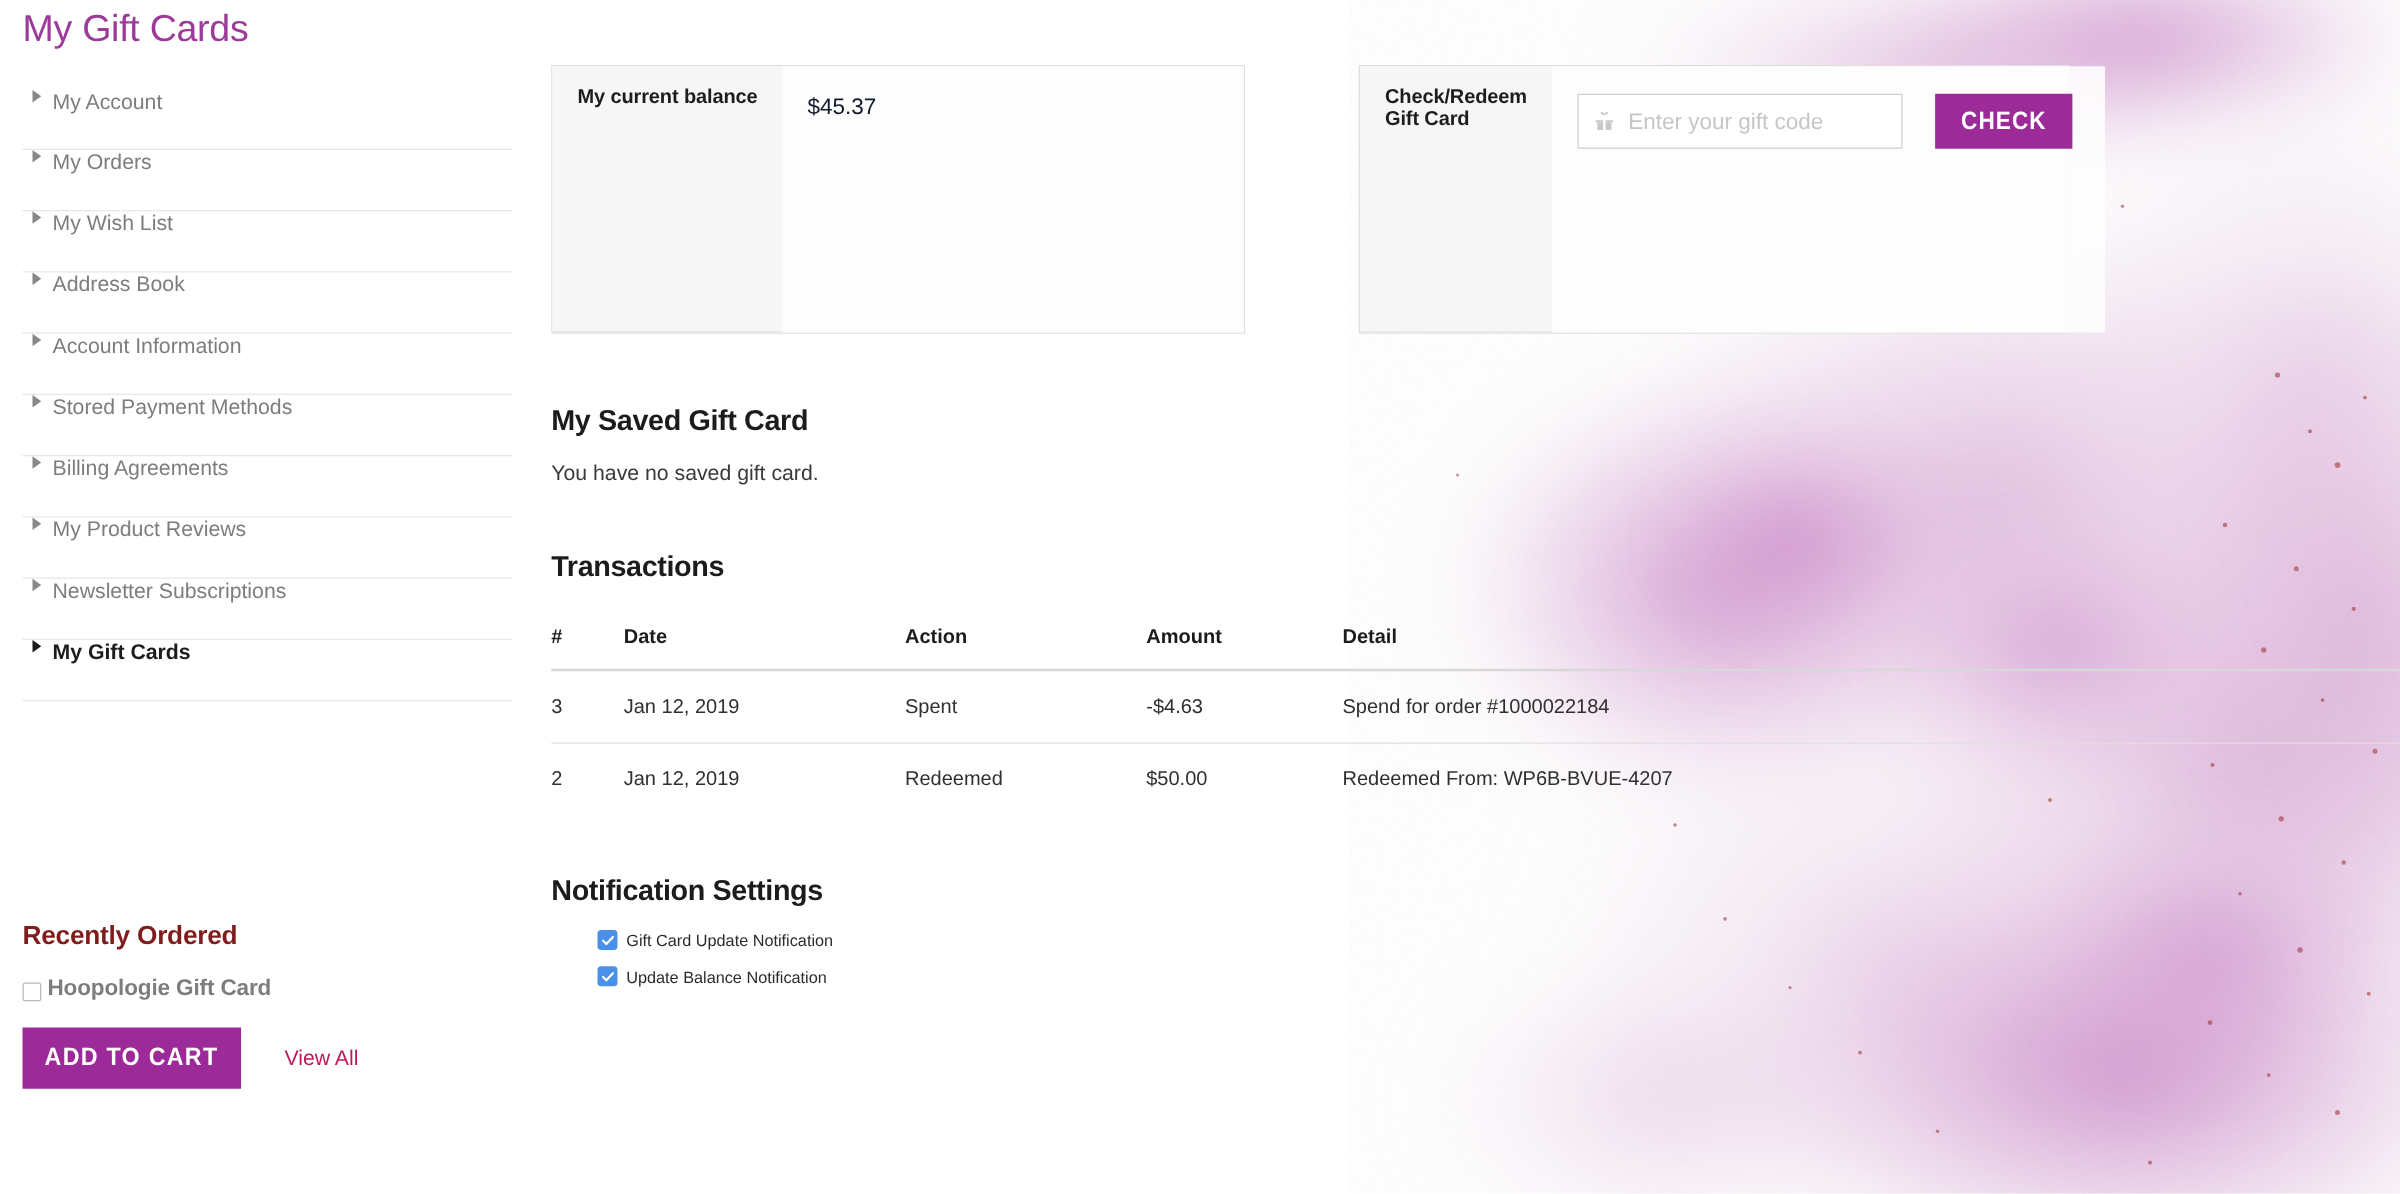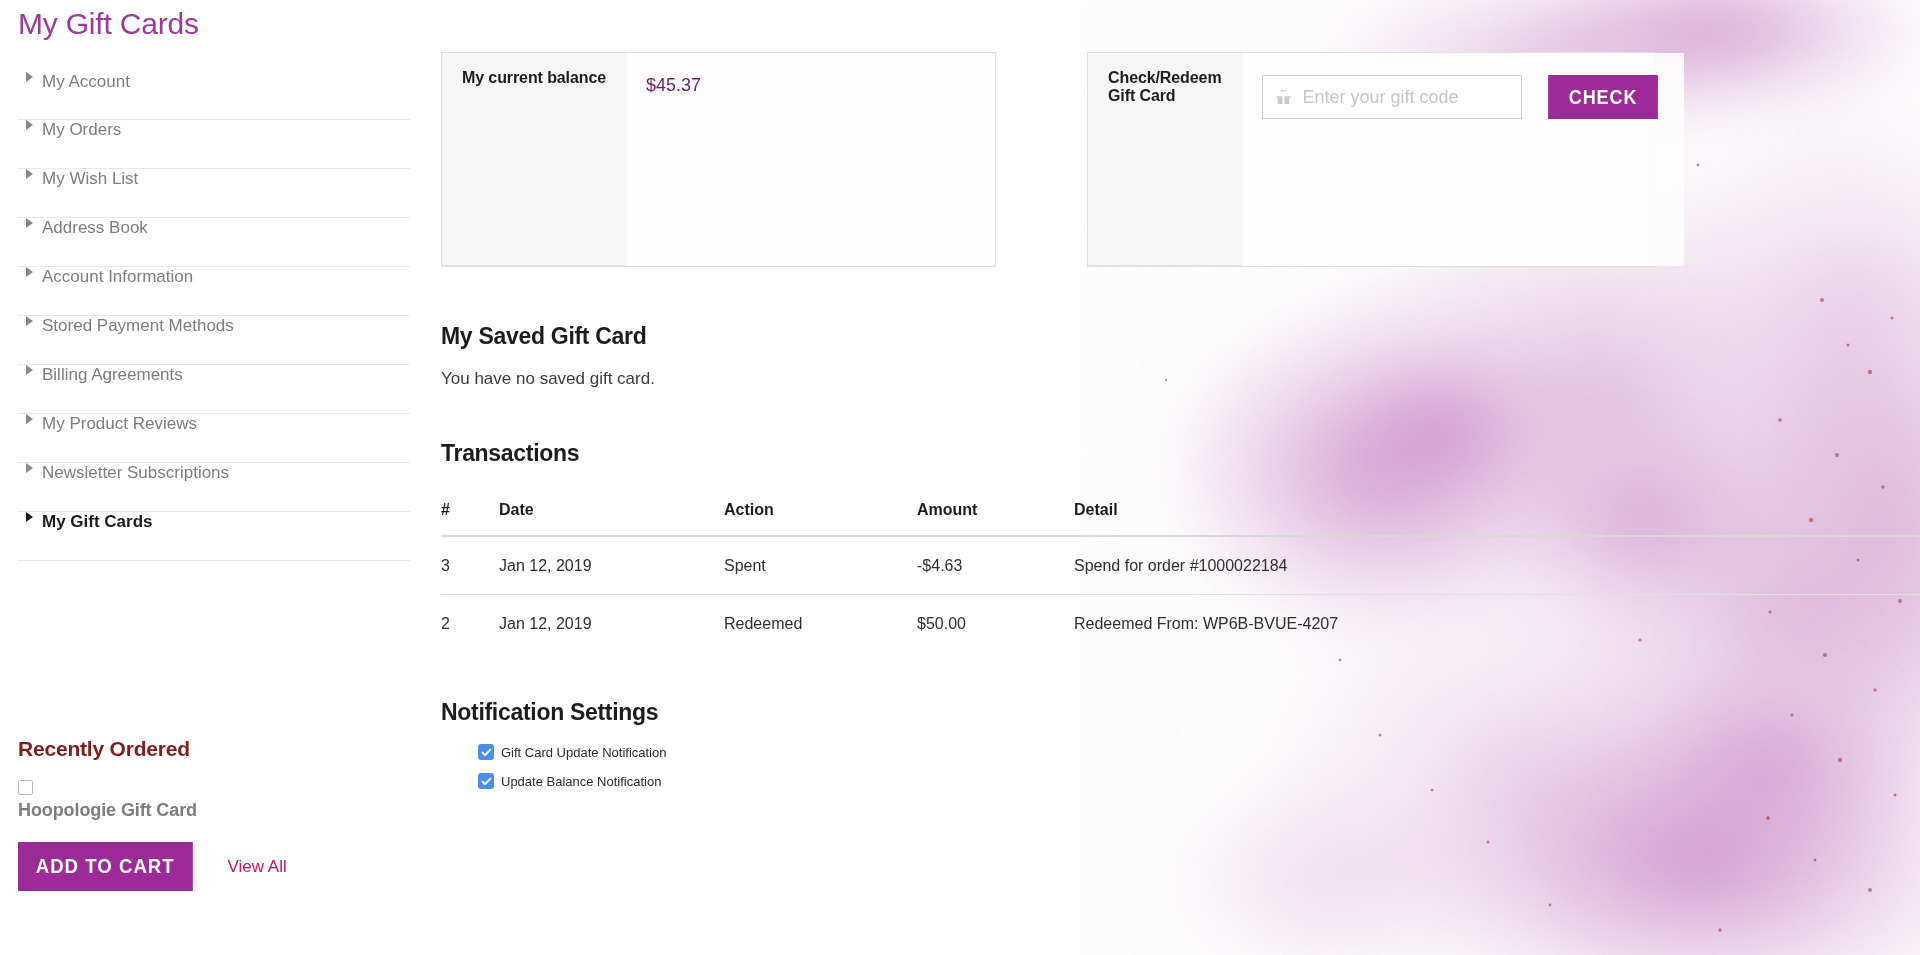--- a/index.html
+++ b/index.html
@@ -88,24 +88,23 @@
     width: 380px;
   }
   .recent-title {
     font-size: 21px;
     font-weight: 700;
     color: #7f1d1d;
     letter-spacing: -0.2px;
   }
   .recent-row {
     display: flex;
-    align-items: flex-start;
+    align-items: flex-end;
     gap: 5px;
     margin-top: 19px;
-    flex-direction: column;
   }
   .recent-checkbox {
     width: 15px; height: 15px;
     border: 1px solid #b9b9b9;
     background: #fff;
     border-radius: 2px;
     flex: 0 0 auto;
     cursor: pointer;
   }
   .recent-label {
@@ -172,21 +171,21 @@
     color: #1d1d1d;
     letter-spacing: -0.1px;
   }
   .card-body {
     flex: 1 1 auto;
     padding: 22px 20px 0 20px;
     background: rgba(253,253,253,0.92);
   }
   .balance-value {
     font-size: 18px;
-    color: #701a75;
+    color: #0f172a;
   }
 
   .redeem-row { display: flex; align-items: stretch; gap: 13px; }
 
   .gift-input-wrap {
     position: relative;
     width: 260px;
     height: 44px;
     border: 1px solid #cfcfcf;
     background: #fff;

